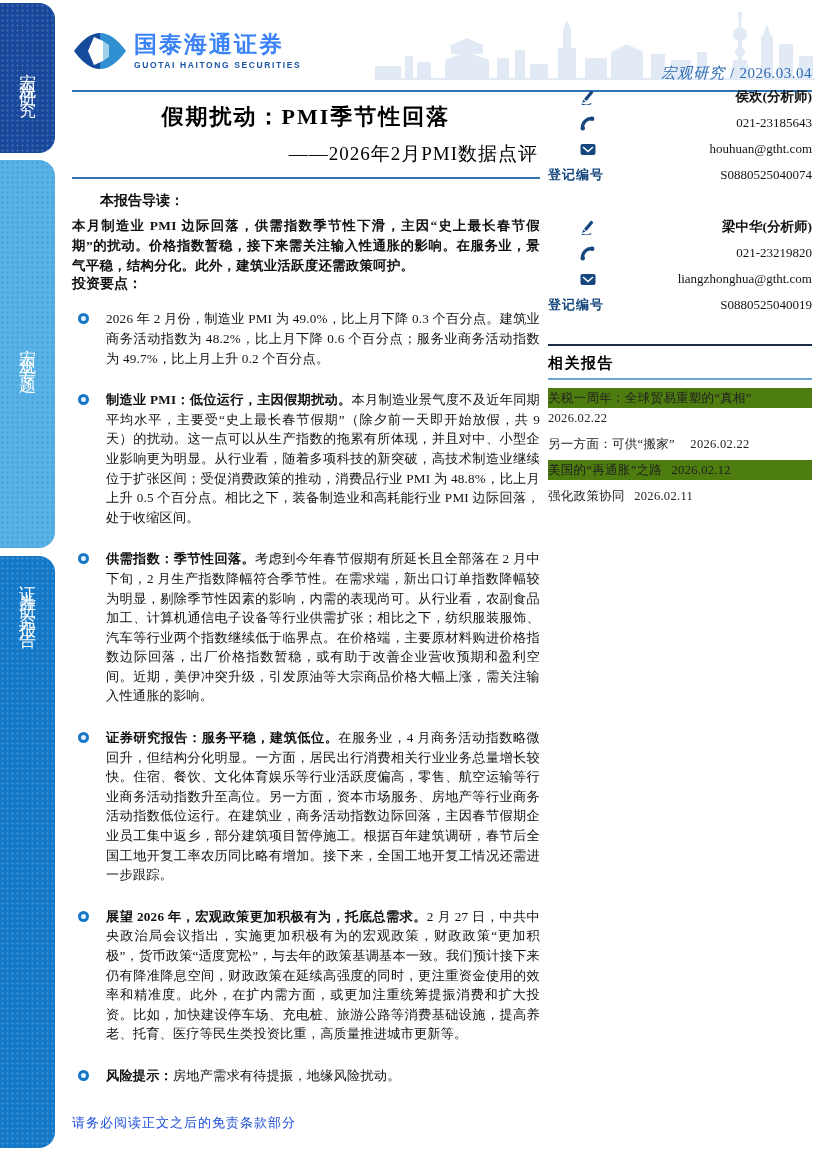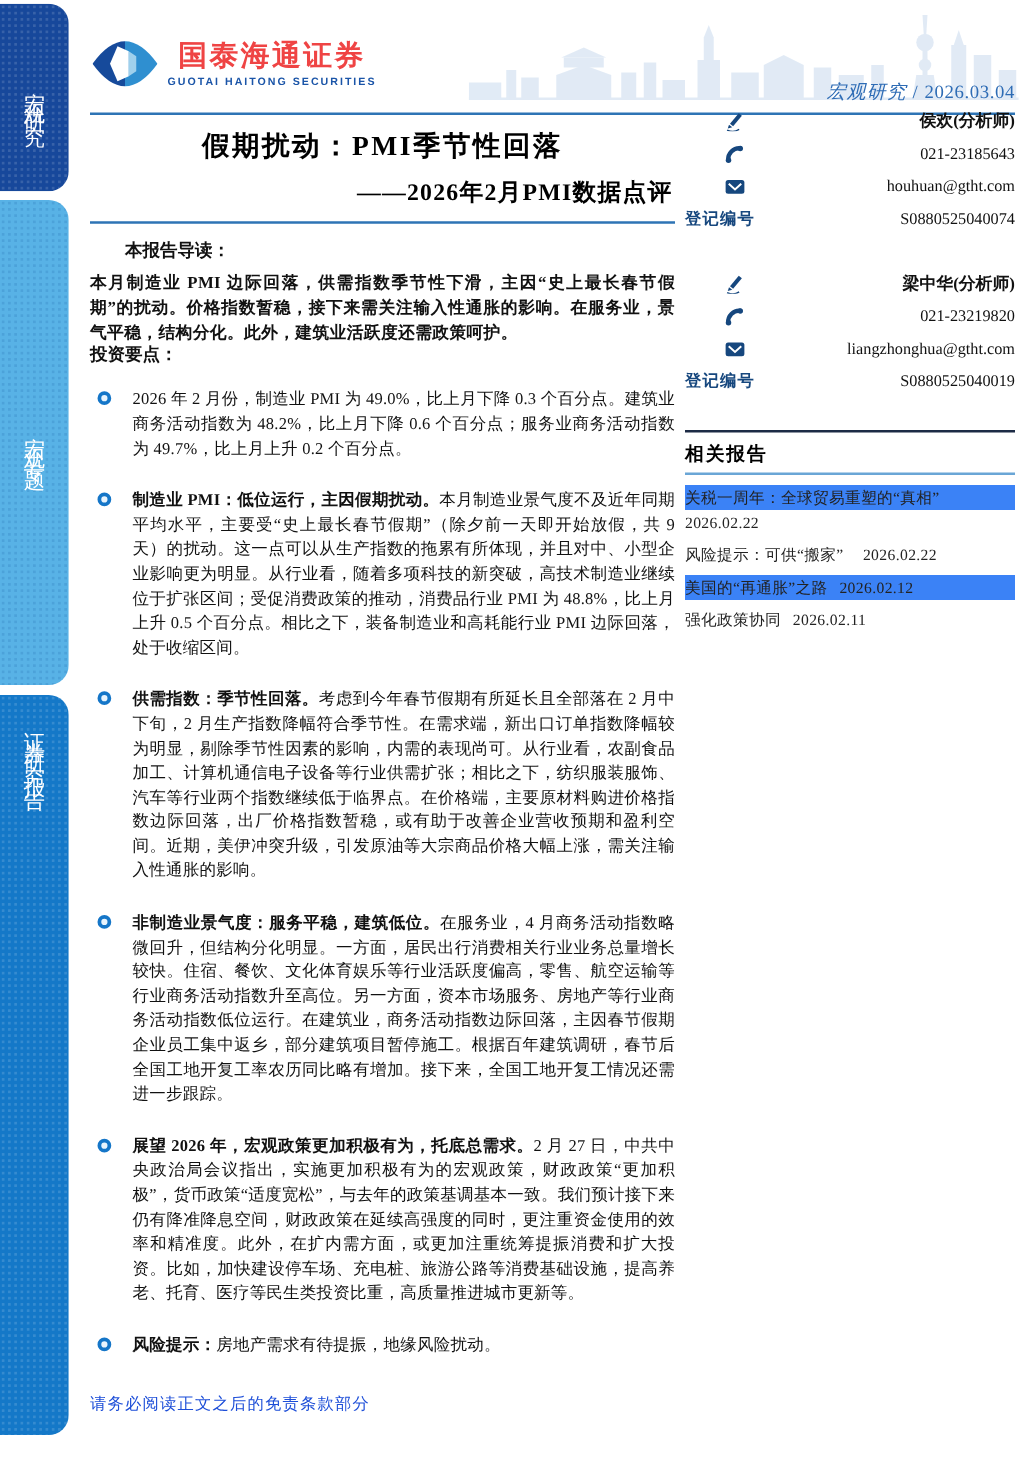--- a/index.html
+++ b/index.html
@@ -17,33 +17,33 @@
          background-image:radial-gradient(rgba(20,90,160,0.18) 1px, transparent 1.3px); }
   .sb3 { top:556px; height:592px; background-color:#1478c8; align-items:flex-start; padding-top:16px; }
   .vtext { writing-mode:vertical-rl; color:#fff; font-size:17px; letter-spacing:9px;
            font-family:"Liberation Serif","DejaVu Serif",serif; }
 
   
   .logo-wrap { position:absolute; left:74px; top:30px; display:flex; align-items:center; }
   .logo-mark { width:52px; height:42px; }
   .logo-text { margin-left:8px; }
   .logo-cn { font-family:"Liberation Sans","DejaVu Sans",sans-serif; font-weight:bold;
-             font-size:23px; color:#ef4444; letter-spacing:2px; line-height:25px;text-align:center; }
+             font-size:23px; color:#3b82f6; letter-spacing:2px; line-height:25px; }
   .logo-en { font-family:"Liberation Sans","DejaVu Sans",sans-serif; font-weight:bold;
              font-size:8.5px; color:#1b55a8; letter-spacing:1.6px; margin-top:3px; }
   .skyline { position:absolute; left:375px; top:8px; width:440px; height:80px; }
   .band-text { position:absolute; right:15px; top:64px; font-style:italic; font-size:15px;
                color:#2e6cb5; letter-spacing:1px; }
   .band-text .date { font-style:normal; letter-spacing:0.5px; }
   .header-rule { position:absolute; left:72px; top:90px; width:740px; height:2px; background:#2e74b5; }
 
   
   .main { position:absolute; left:72px; top:98px; width:468px; }
   .r-title { text-align:center; font-size:22px; font-weight:bold; letter-spacing:2px; color:#000; margin-top:4px; }
-  .r-subtitle { text-align:right; font-size:19px; font-weight:bold; letter-spacing:1px; color:#000;
+  .r-subtitle { text-align:right; font-size:19px; font-weight:normal; letter-spacing:1px; color:#000;
                 margin-top:9px; padding-right:2px; }
   .title-rule { height:2px; background:#2e74b5; margin-top:10px; }
   .guide-label { font-size:14px; font-weight:bold; margin-top:13px;margin-left:28px; }
   .guide-text { font-size:13.4px; font-weight:bold; line-height:19.8px; margin-top:6px;
                 text-align:justify; letter-spacing:0.3px; }
   .hl-label { font-size:14px; font-weight:bold; }
   .bullets { margin-top:16px; }
   .bullet { position:relative; padding-left:34px; margin-bottom:22px; font-size:13.2px;
             line-height:19.6px; text-align:justify; letter-spacing:0.2px; }
   .bullet .ring { position:absolute; left:6px; top:4px; width:11px; height:11px; border-radius:50%;
@@ -57,21 +57,21 @@
   .aicon { width:20px; margin-left:32px; display:flex; align-items:center; }
   .aval { flex:1; text-align:right; font-size:13px; color:#111; }
   .aname { font-weight:bold; font-size:13.5px; }
   .reg-label { font-size:13px; font-weight:bold; color:#16477e; letter-spacing:1px; }
   .divider-dark { border-top:2px solid #1c2b45; margin-top:8px; }
   .rel-heading { font-size:15px; font-weight:bold; color:#000; letter-spacing:1.5px; margin-top:8px; }
   .rel-rule { height:2px; background:#6aa6d6; margin-top:5px; }
   .rel-list { margin-top:8px; font-size:12.5px; line-height:20px; color:#222; }
   .rel-line { letter-spacing:0.3px; }
   .rel-item { margin-bottom:6px; }
-  .shaded { background:#3b82f6; }
+  .shaded { background:#4d7c0f; }
   .rel-date-gap { margin-left:12px; }
   .rel-date-sm { margin-left:6px; }
 
   
   .footer { position:absolute; left:72px; top:1114px; font-size:13px; letter-spacing:1px; color:#1d4ed8; }
 </style>
 </head>
 <body>
 
 <div class="page">
@@ -155,21 +155,21 @@
       <div class="bullet">
         <span class="ring"></span>
         <span class="lead">制造业 PMI：低位运行，主因假期扰动。</span><span>本月制造业景气度不及近年同期平均水平，主要受“史上最长春节假期”（除夕前一天即开始放假，共 9 天）的扰动。这一点可以从生产指数的拖累有所体现，并且对中、小型企业影响更为明显。从行业看，随着多项科技的新突破，高技术制造业继续位于扩张区间；受促消费政策的推动，消费品行业 PMI 为 48.8%，比上月上升 0.5 个百分点。相比之下，装备制造业和高耗能行业 PMI 边际回落，处于收缩区间。</span>
       </div>
       <div class="bullet">
         <span class="ring"></span>
         <span class="lead">供需指数：季节性回落。</span><span>考虑到今年春节假期有所延长且全部落在 2 月中下旬，2 月生产指数降幅符合季节性。在需求端，新出口订单指数降幅较为明显，剔除季节性因素的影响，内需的表现尚可。从行业看，农副食品加工、计算机通信电子设备等行业供需扩张；相比之下，纺织服装服饰、汽车等行业两个指数继续低于临界点。在价格端，主要原材料购进价格指数边际回落，出厂价格指数暂稳，或有助于改善企业营收预期和盈利空间。近期，美伊冲突升级，引发原油等大宗商品价格大幅上涨，需关注输入性通胀的影响。</span>
       </div>
       <div class="bullet">
         <span class="ring"></span>
-        <span class="lead">非制造业景气度：服务平稳，建筑低位。</span><span>在服务业，4 月商务活动指数略微回升，但结构分化明显。一方面，居民出行消费相关行业业务总量增长较快。住宿、餐饮、文化体育娱乐等行业活跃度偏高，零售、航空运输等行业商务活动指数升至高位。另一方面，资本市场服务、房地产等行业商务活动指数低位运行。在建筑业，商务活动指数边际回落，主因春节假期企业员工集中返乡，部分建筑项目暂停施工。根据百年建筑调研，春节后全国工地开复工率农历同比略有增加。接下来，全国工地开复工情况还需进一步跟踪。</span>
+        <span class="lead">证券研究报告：服务平稳，建筑低位。</span><span>在服务业，4 月商务活动指数略微回升，但结构分化明显。一方面，居民出行消费相关行业业务总量增长较快。住宿、餐饮、文化体育娱乐等行业活跃度偏高，零售、航空运输等行业商务活动指数升至高位。另一方面，资本市场服务、房地产等行业商务活动指数低位运行。在建筑业，商务活动指数边际回落，主因春节假期企业员工集中返乡，部分建筑项目暂停施工。根据百年建筑调研，春节后全国工地开复工率农历同比略有增加。接下来，全国工地开复工情况还需进一步跟踪。</span>
       </div>
       <div class="bullet">
         <span class="ring"></span>
         <span class="lead">展望 2026 年，宏观政策更加积极有为，托底总需求。</span><span>2 月 27 日，中共中央政治局会议指出，实施更加积极有为的宏观政策，财政政策“更加积极”，货币政策“适度宽松”，与去年的政策基调基本一致。我们预计接下来仍有降准降息空间，财政政策在延续高强度的同时，更注重资金使用的效率和精准度。此外，在扩内需方面，或更加注重统筹提振消费和扩大投资。比如，加快建设停车场、充电桩、旅游公路等消费基础设施，提高养老、托育、医疗等民生类投资比重，高质量推进城市更新等。</span>
       </div>
       <div class="bullet">
         <span class="ring"></span>
         <span class="lead">风险提示：</span><span>房地产需求有待提振，地缘风险扰动。</span>
       </div>
     </div>
@@ -259,21 +259,21 @@
 
     <div class="rel-list">
       <div class="rel-item">
       </div>
       <div class="rel-item">
         <div class="rel-line shaded">关税一周年：全球贸易重塑的“真相”</div>
         <div class="rel-line">2026.02.22</div>
       </div>
       <div class="rel-item">
         <div class="rel-line">
-          <span>风险提示：可供“搬家”</span>
+          <span>另一方面：可供“搬家”</span>
           <span class="rel-date-gap">2026.02.22</span>
         </div>
       </div>
       <div class="rel-item">
         <div class="rel-line shaded">
           <span>美国的“再通胀”之路</span>
           <span class="rel-date-sm">2026.02.12</span>
         </div>
       </div>
       <div class="rel-item">

